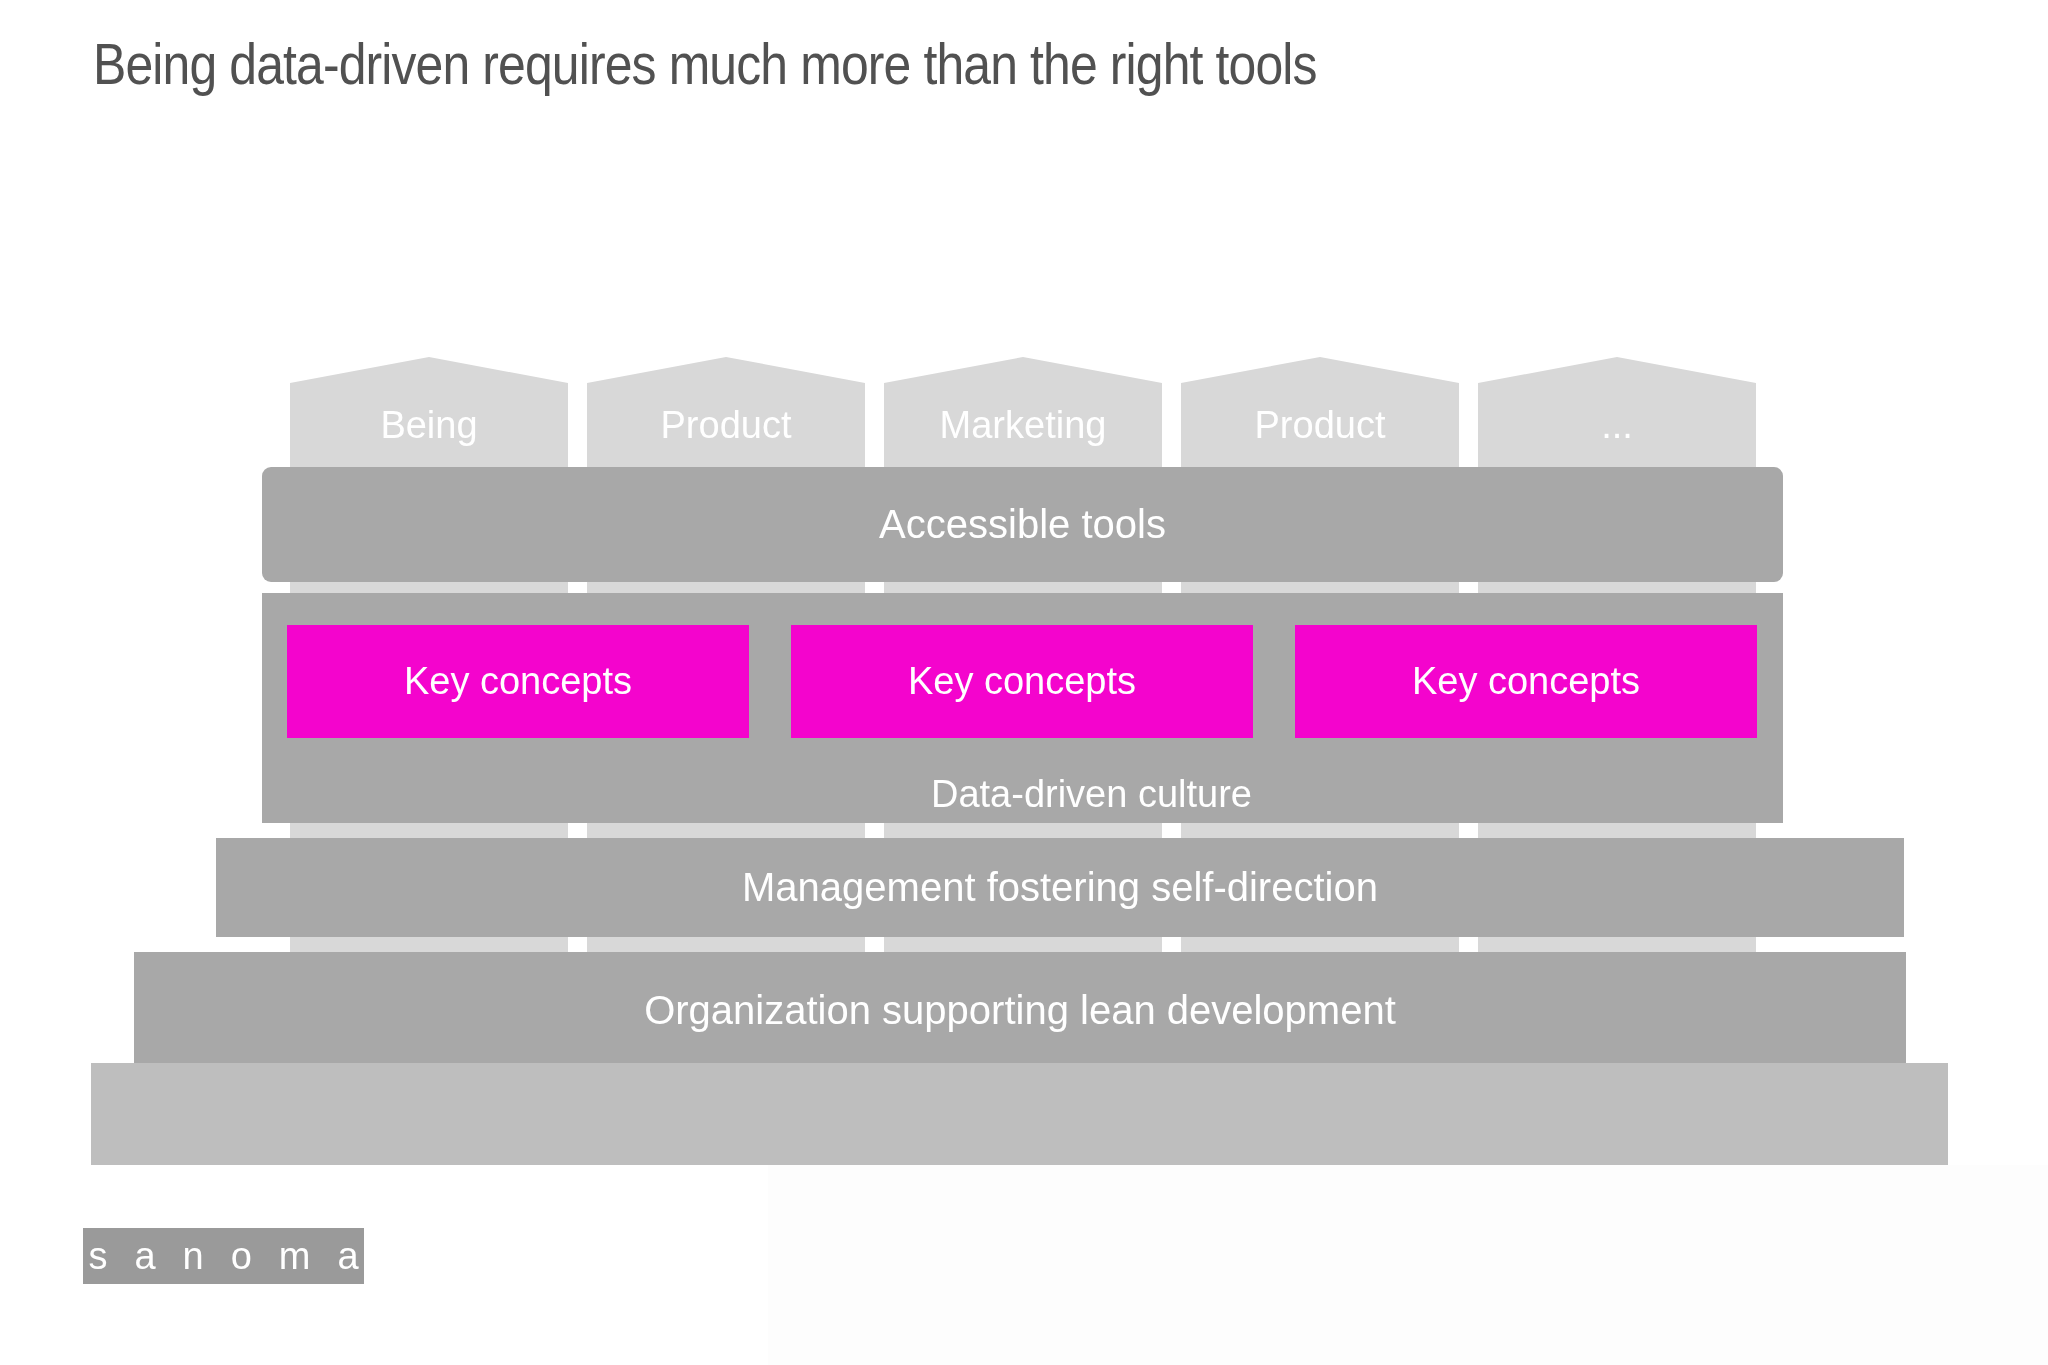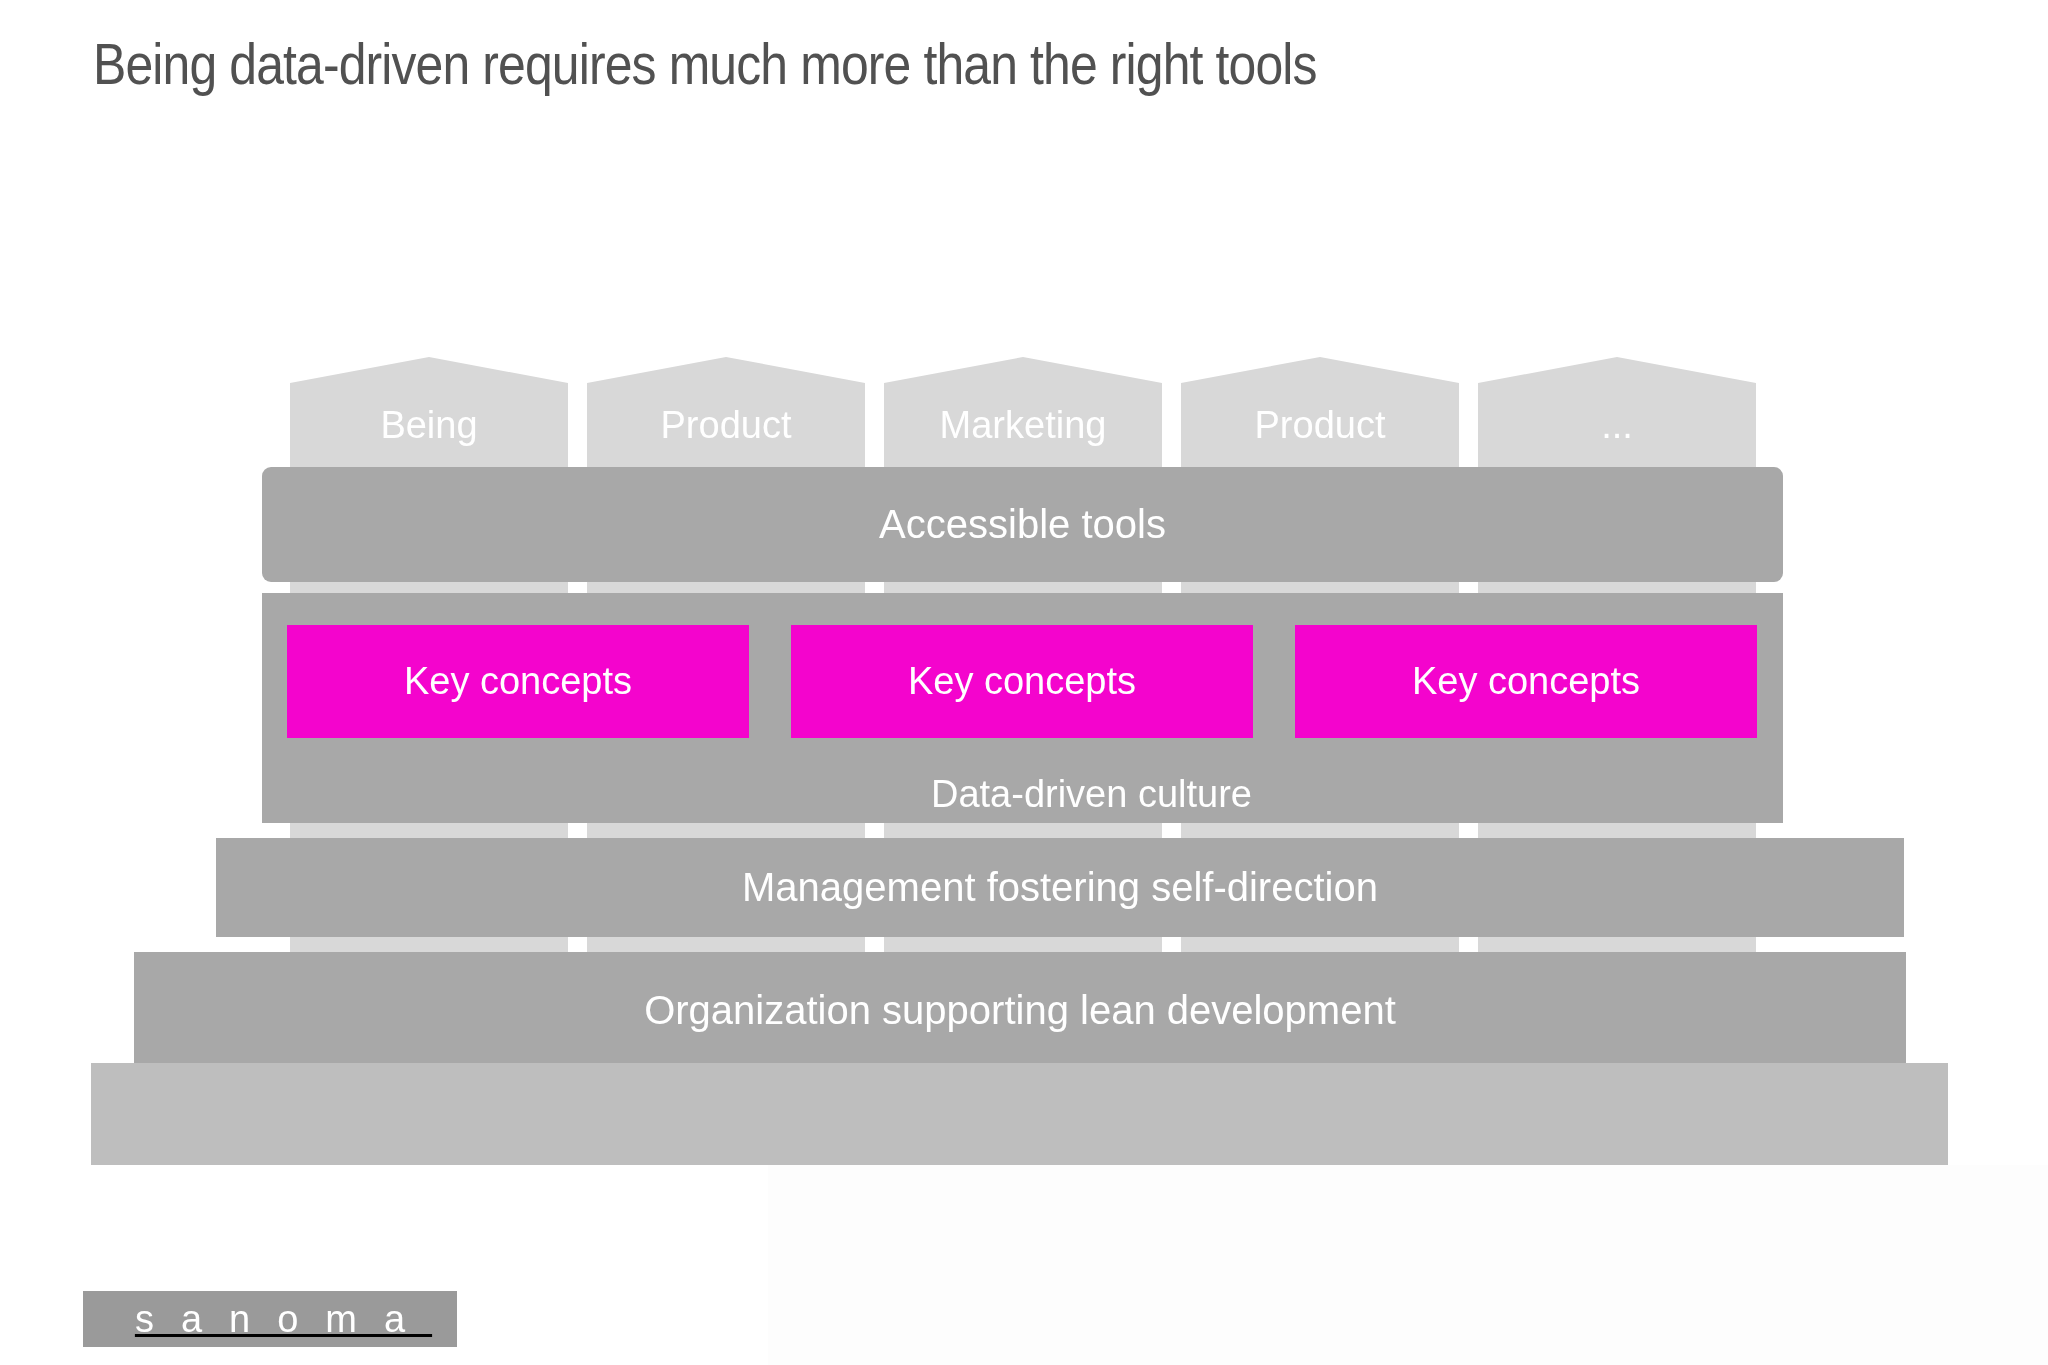--- a/index.html
+++ b/index.html
@@ -51,24 +51,23 @@
     color:#ffffff;font-size:38px;z-index:3;
   }
   .k1{left:287px}.k2{left:791px}.k3{left:1295px}
   .culture-label{
     position:absolute;left:262px;top:765px;width:1659px;height:58px;
     display:flex;align-items:center;justify-content:center;
     color:#ffffff;font-size:38px;z-index:3;
   }
   
   .logo-box{
-    position:absolute;left:83px;top:1291px;width:374px;height:56px;
+    position:absolute;left:83px;top:1228px;width:281px;height:56px;
     background:var(--logo-gray);display:flex;align-items:center;justify-content:center;
     z-index:2;
-    text-decoration:underline;
   }
   .logo-text{
     color:#ffffff;font-size:38px;letter-spacing:27px;padding-left:27px;line-height:1;
   }
   .tagline{
     position:absolute;right:91px;top:1238px;
     color:var(--tagline-gray);font-size:46px;letter-spacing:1px;white-space:nowrap;
   }
   .bg-tint{
     position:absolute;left:768px;top:1165px;width:1280px;height:200px;

